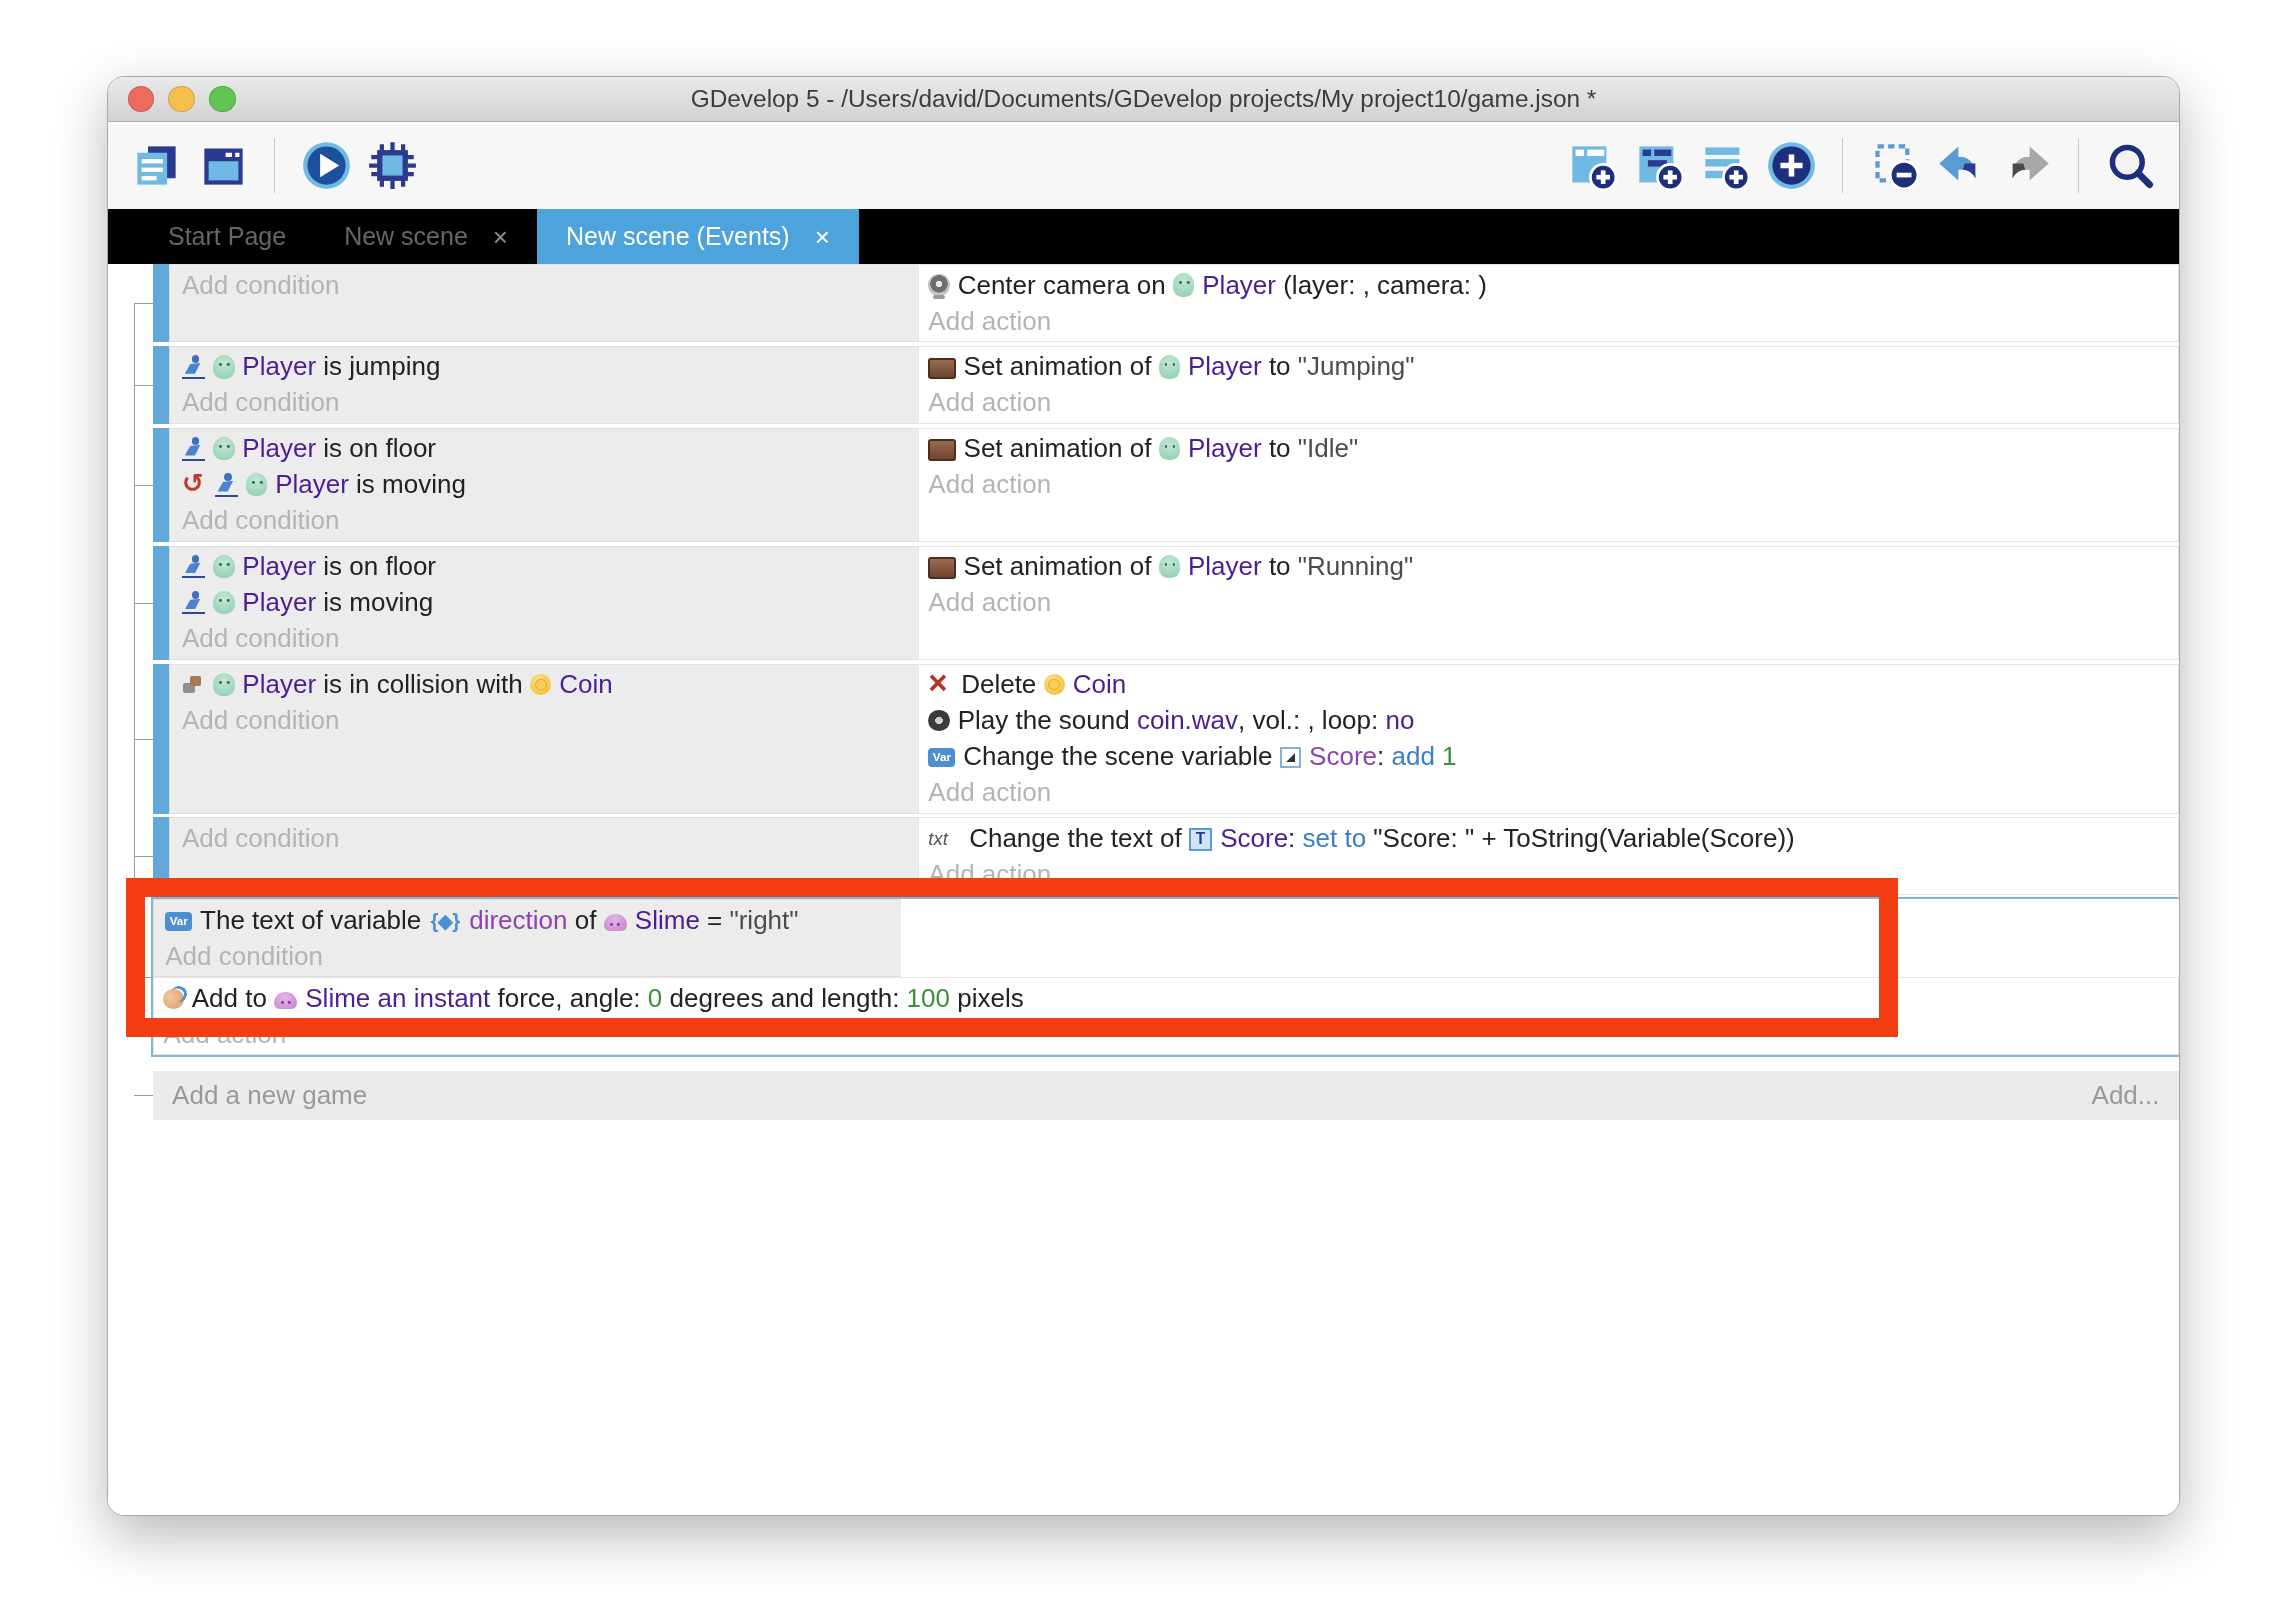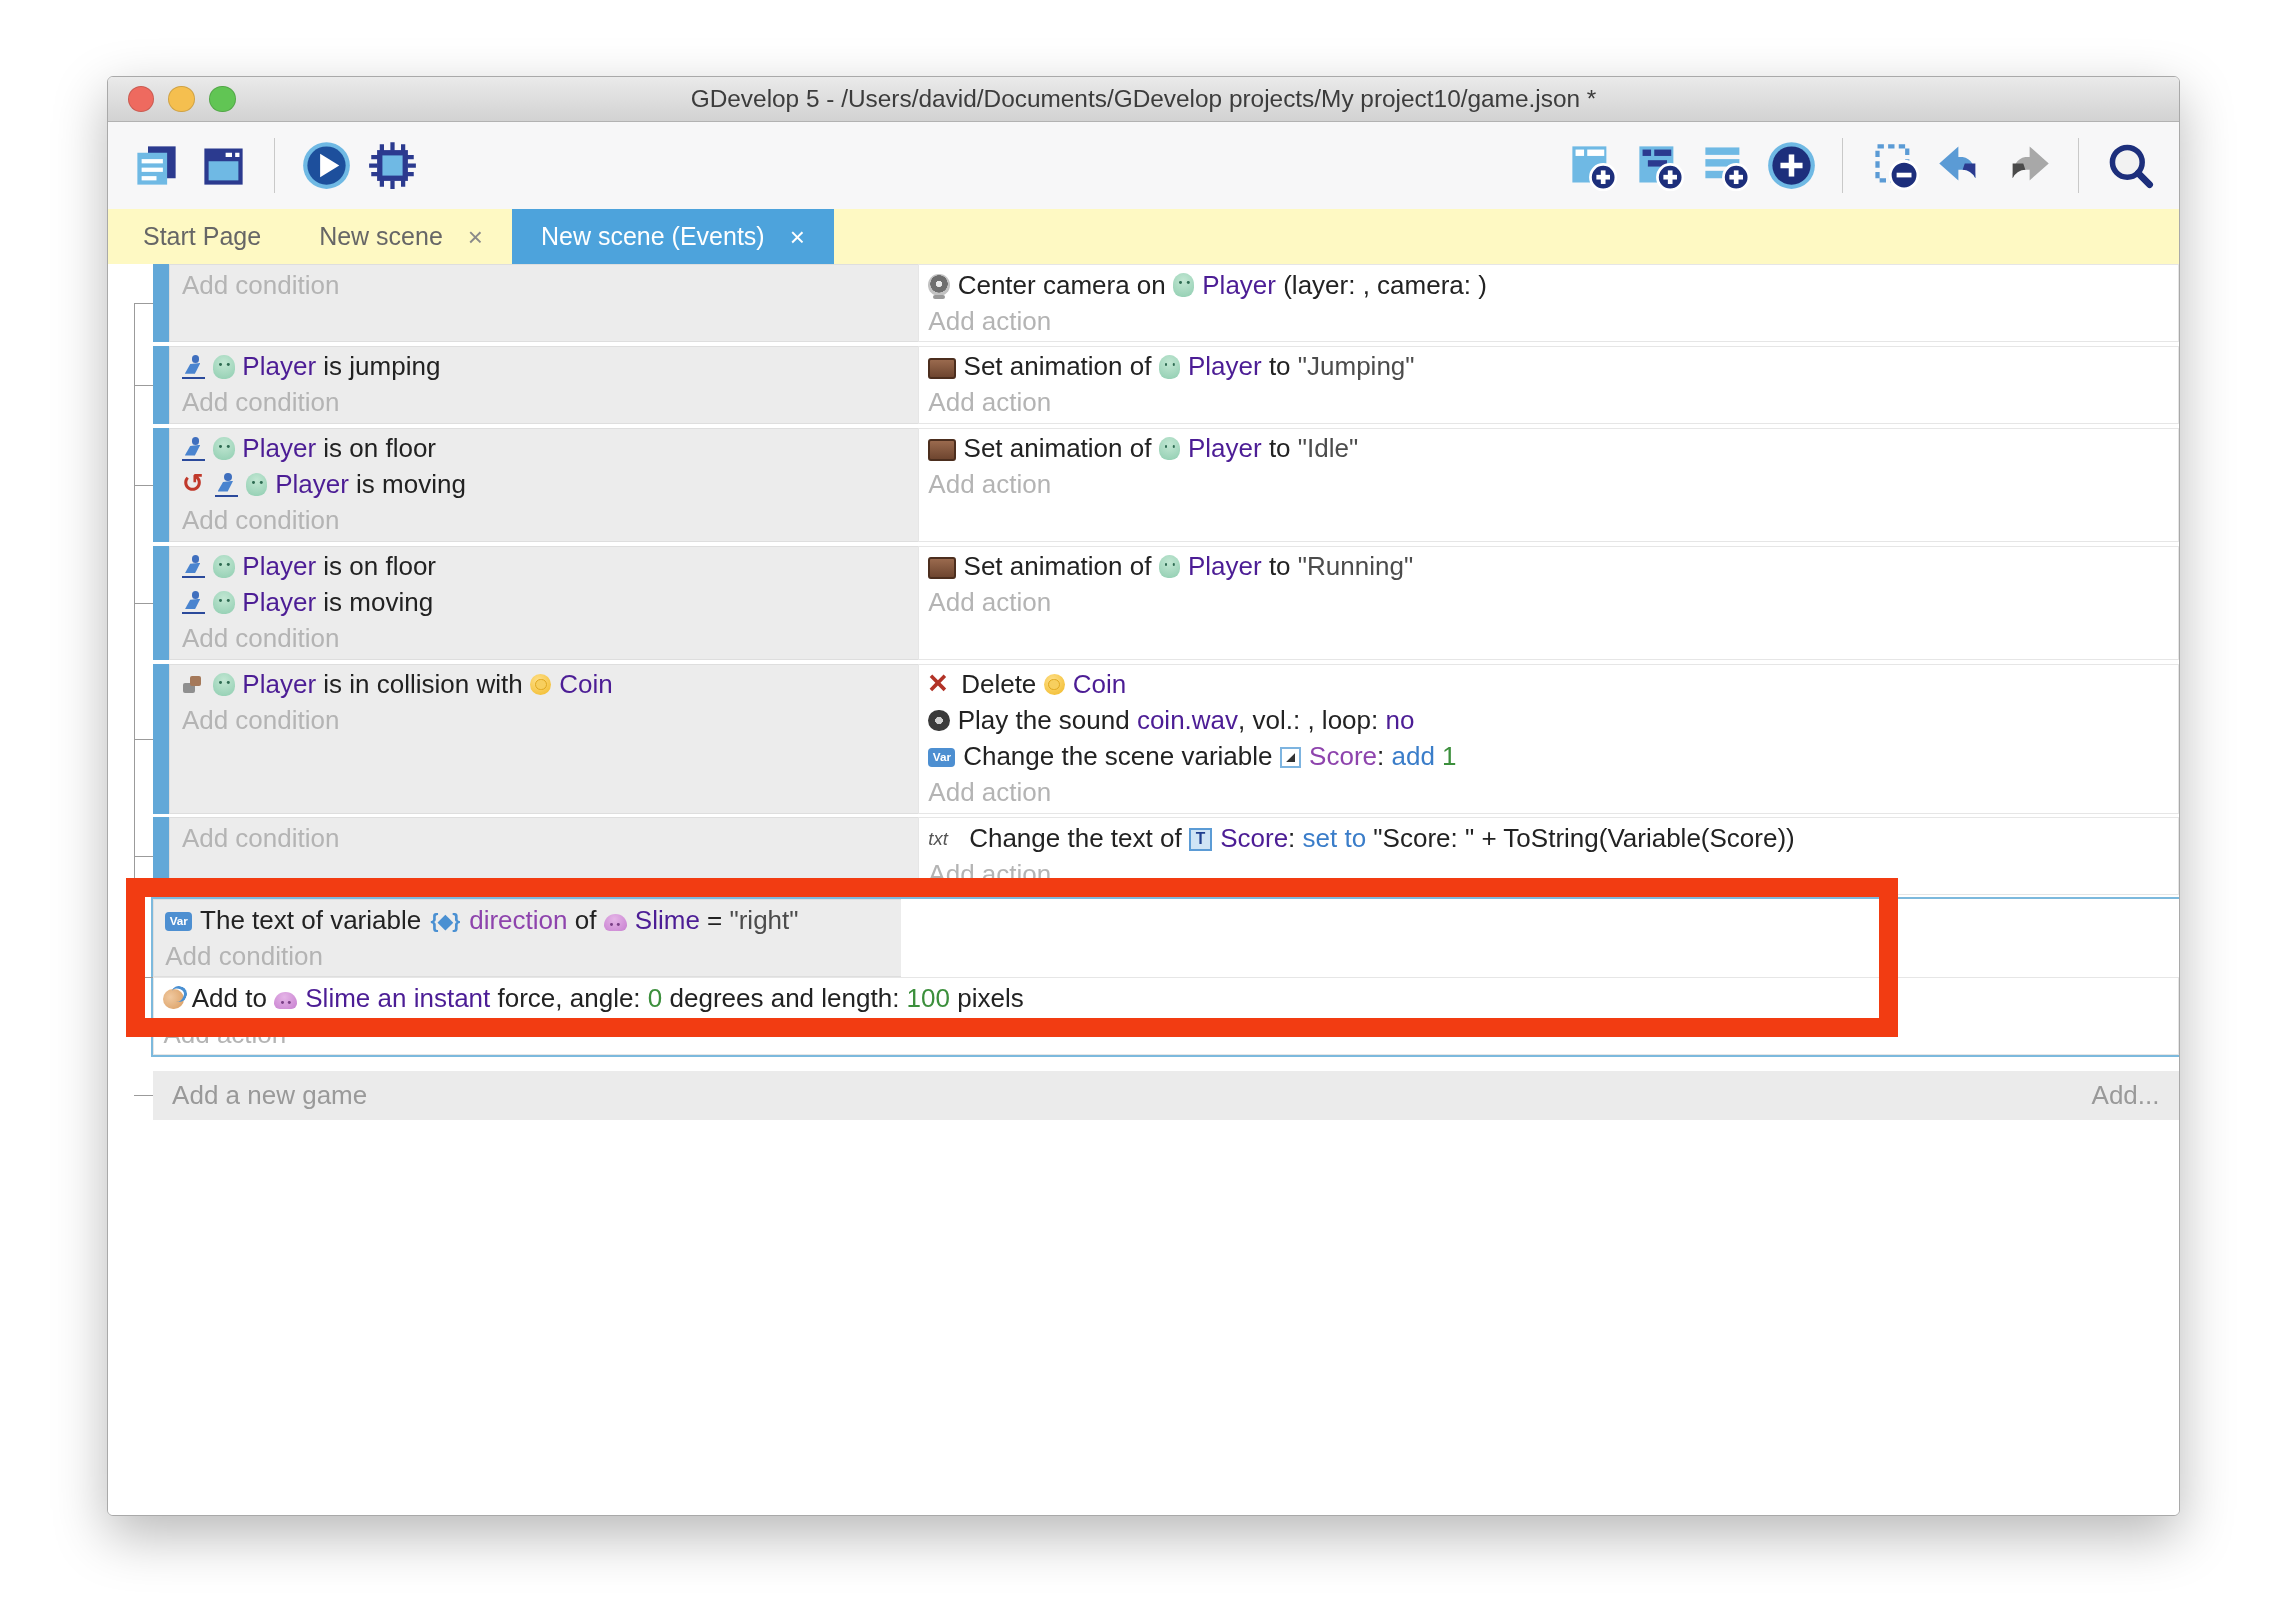--- a/index.html
+++ b/index.html
@@ -3,21 +3,21 @@
 <meta charset="utf-8">
 <style>
   html,body{margin:0;padding:0;}
   body{
     width:2286px;height:1623px;background:#ffffff;position:relative;
     font-family:"Liberation Sans","DejaVu Sans",sans-serif;
     overflow:hidden;
   }
   .window{
     position:absolute;left:107px;top:76px;width:2071px;height:1438px;
-    background:#fff;border:1px solid #a9a9a9;border-radius:6px;
+    background:#fff;border:1px solid #a9a9a9;border-radius:17px;
     box-shadow:0 19.5px 54px rgba(0,0,0,.28);
     display:flex;flex-direction:column;overflow:hidden;
   }
   
   .titlebar{
     height:44px;flex:none;position:relative;
     background:linear-gradient(#eaeaea,#d2d2d2);
     border-bottom:1px solid #b2b2b2;
     display:flex;align-items:center;justify-content:center;
   }
@@ -28,21 +28,21 @@
   .toolbar{
     height:87px;flex:none;background:#f7f7f8;
     display:flex;align-items:center;justify-content:space-between;
     padding:0 23.4px;
   }
   .tb-group{display:flex;align-items:center;gap:15.6px;}
   .tb-btn{width:51px;height:51px;padding:0;border:none;background:transparent;cursor:pointer;}
   .tb-btn svg{width:100%;height:100%;display:block;}
   .tb-sep{width:1px;height:55px;background:#c9c9c9;margin:0 9.8px;}
   
-  .tabbar{height:55px;flex:none;background:#fef9c3;display:flex;align-items:stretch;padding-left:6px;}
+  .tabbar{height:55px;flex:none;background:#000000;display:flex;align-items:stretch;padding-left:31px;}
   .tab{display:flex;align-items:center;gap:25px;padding:0 29px;font-size:25px;color:#666;cursor:pointer;white-space:nowrap;}
   .tab .tab-close{font-size:26px;color:#8a8a8a;line-height:1;}
   .tab.active{background:#4da3dc;color:#fff;}
   .tab.active .tab-close{color:#fff;}
   
   .events{flex:1;background:#fff;position:relative;padding:0 0 0 17.6px;overflow:hidden;}
   .event-row{display:flex;margin-bottom:3.9px;position:relative;}
   .rail{width:27px;flex:none;position:relative;}
   .rail::before{content:"";position:absolute;left:8.8px;width:18.5px;top:50%;border-top:1px solid #9b9b9b;}
   .row-body{display:flex;flex:1;align-items:stretch;}

